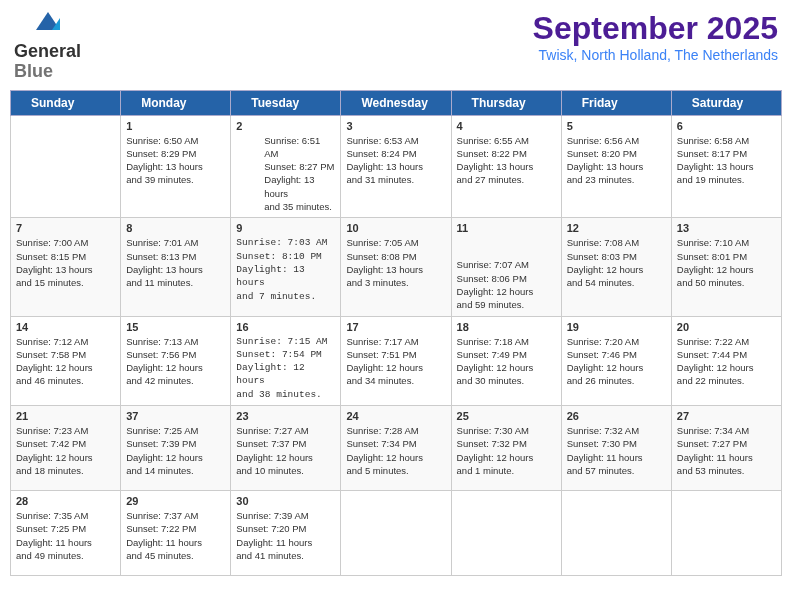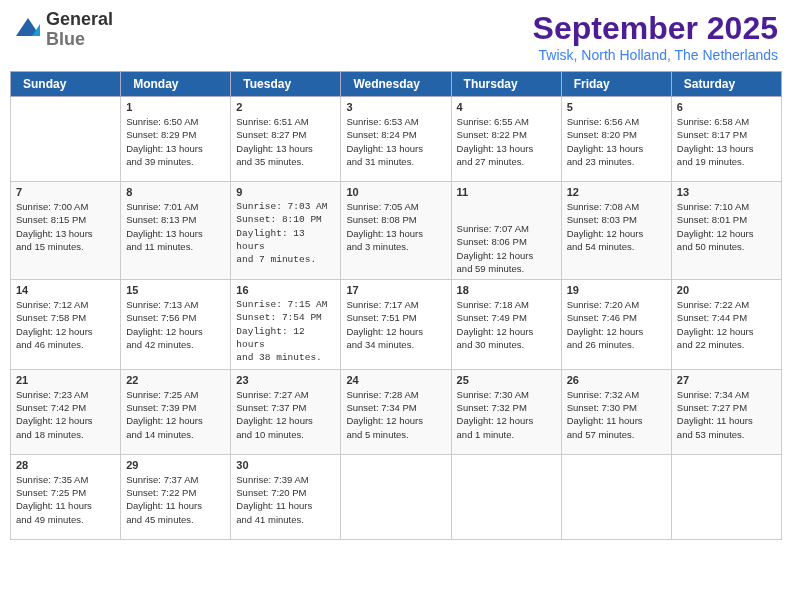--- a/index.html
+++ b/index.html
@@ -14,20 +14,21 @@
       display: flex;
       justify-content: space-between;
       align-items: flex-start;
       margin-bottom: 8px;
       padding: 0 4px;
     }
     .logo {
       display: flex;
       align-items: center;
       gap: 4px;
+      flex-direction: column;
     }
     .logo-text {
       font-size: 18px;
       font-weight: bold;
       line-height: 1.1;
     }
     .logo-general { color: #333; }
     .logo-blue { color: #737373; }
     .logo-icon {
       width: 28px;
@@ -48,21 +49,21 @@
     .calendar {
       width: 100%;
       border-collapse: collapse;
       border: 1px solid #ccc;
     }
     .calendar th {
       background-color: #2563a8;
       color: #fff;
       font-size: 12px;
       font-weight: bold;
-      padding: 5px 12px;
+      padding: 5px 20px;
       text-align: left;
       border: 1px solid #aac;
     }
     .calendar td {
       vertical-align: top;
       padding: 4px 5px;
       border: 1px solid #ccc;
       width: 14.28%;
       min-height: 80px;
       font-size: 10px;
@@ -126,21 +127,21 @@
         <td class="empty-cell"></td>
         <td>
           <div class="day-number">1</div>
           <div class="day-info" style="white-space: pre-line;">Sunrise: 6:50 AM
 Sunset: 8:29 PM
 Daylight: 13 hours
 and 39 minutes.</div>
         </td>
         <td>
           <div class="day-number">2</div>
-          <div class="day-info" style="white-space: pre-line;">Sunrise: 6:51 AM
+          <div class="day-info" style="white-space: pre-line; margin-left: 28px;">Sunrise: 6:51 AM
 Sunset: 8:27 PM
 Daylight: 13 hours
 and 35 minutes.</div>
         </td>
         <td>
           <div class="day-number">3</div>
           <div class="day-info" style="white-space: pre-line;">Sunrise: 6:53 AM
 Sunset: 8:24 PM
 Daylight: 13 hours
 and 31 minutes.</div>
@@ -271,21 +272,21 @@
       </tr>
       <tr class="week-row">
         <td>
           <div class="day-number">21</div>
           <div class="day-info" style="white-space: pre-line;">Sunrise: 7:23 AM
 Sunset: 7:42 PM
 Daylight: 12 hours
 and 18 minutes.</div>
         </td>
         <td>
-          <div class="day-number">22</div>
+          <div class="day-number">37</div>
           <div class="day-info" style="white-space: pre-line;">Sunrise: 7:25 AM
 Sunset: 7:39 PM
 Daylight: 12 hours
 and 14 minutes.</div>
         </td>
         <td>
           <div class="day-number">23</div>
           <div class="day-info" style="white-space: pre-line;">Sunrise: 7:27 AM
 Sunset: 7:37 PM
 Daylight: 12 hours

